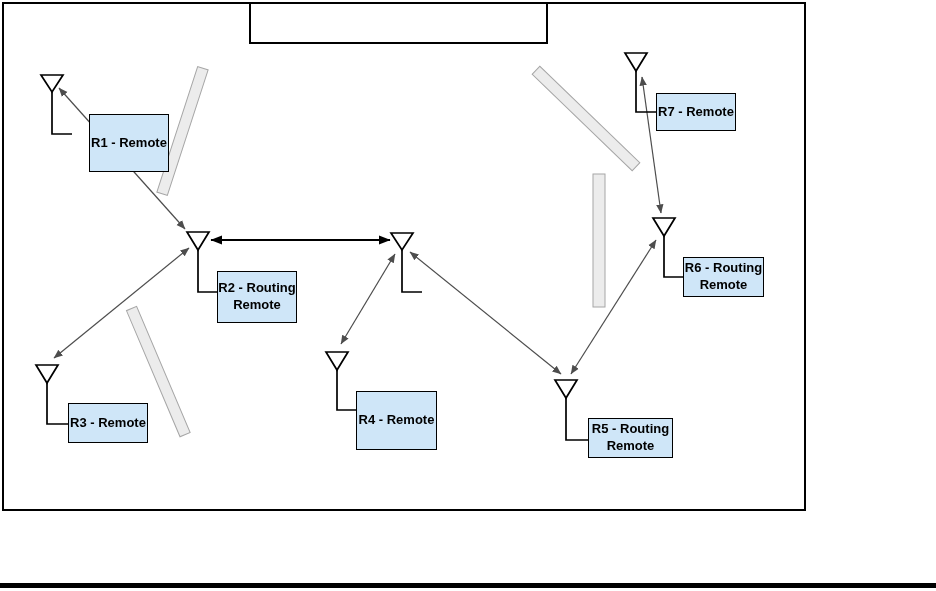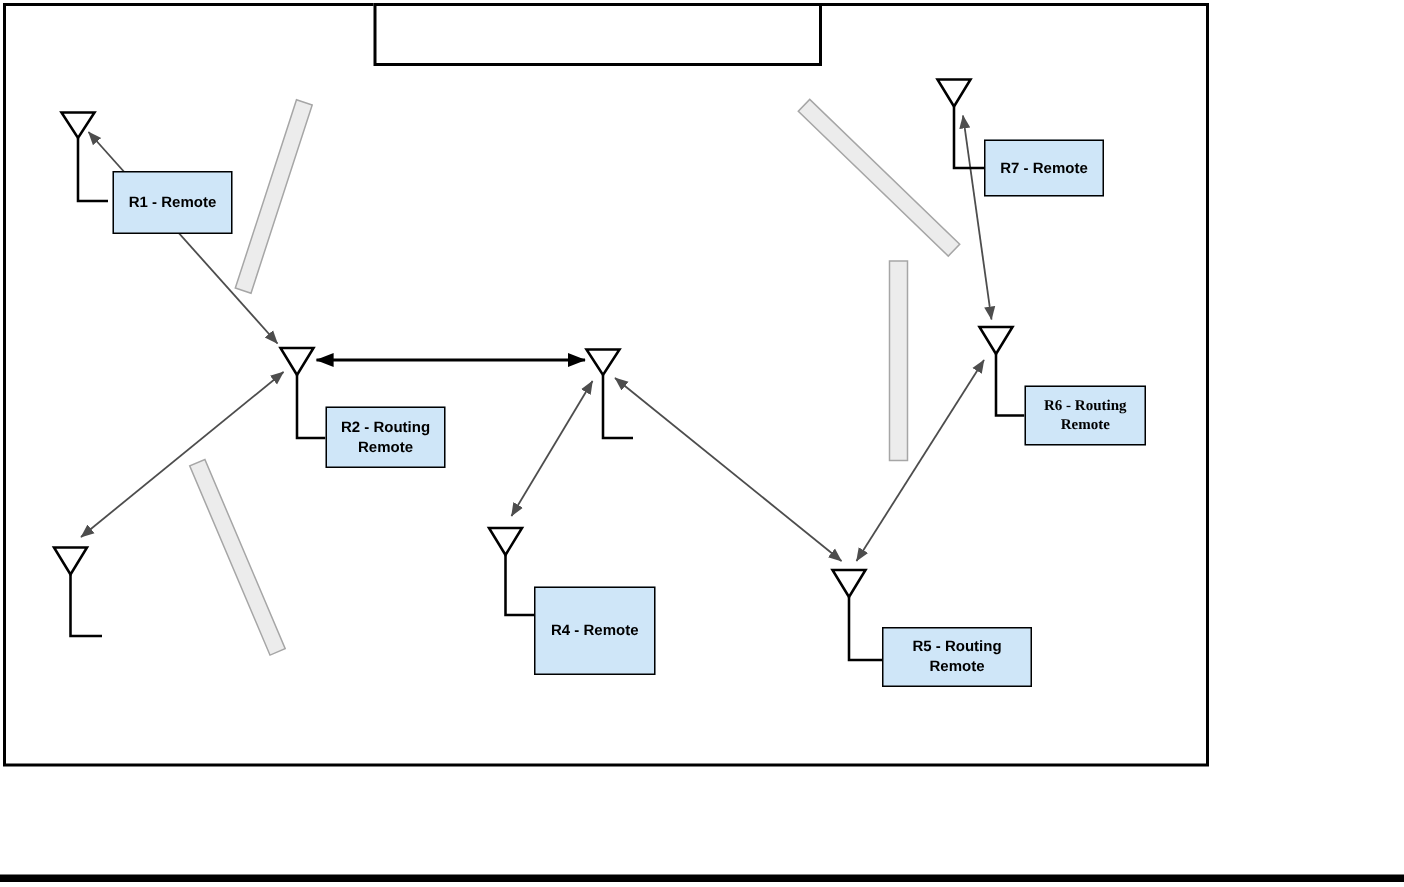--- a/index.html
+++ b/index.html
@@ -23,21 +23,21 @@
   .link-thick{stroke:var(--link-thick,#000);stroke-width:2;fill:none;}
   .ant-tri{fill:#fff;stroke:#000;stroke-width:1.7;stroke-linejoin:miter;}
   .ant-stem{fill:none;stroke:#000;stroke-width:1.7;}
   .mk-thin{fill:var(--link,#4d4d4d);}
   .mk-thick{fill:var(--link-thick,#000);}
   .node{
     position:absolute;box-sizing:border-box;
     background:var(--node-fill,#cfe6f8);
     border:1.8px solid var(--node-border,#000);
     display:flex;align-items:center;justify-content:center;
-    font-weight:bold;font-size:10px;line-height:1.3;color:#000;
+    font-weight:bold;font-size:13px;line-height:1.3;color:#000;
     text-align:center;white-space:pre-line;
   }
   .footer-rule{
     position:absolute;left:0;top:583px;width:936px;height:5px;background:#000;
   }
 </style>
 </head>
 <body>
 
 <div class="stage">
@@ -96,24 +96,25 @@
     <g>
       <path class="ant-stem" d="M664,236 L664,277 L683,277"></path>
       <polygon class="ant-tri" points="653,218 675,218 664,236"></polygon>
     </g>
     <g>
       <path class="ant-stem" d="M636,71 L636,112 L656,112"></path>
       <polygon class="ant-tri" points="625,53 647,53 636,71"></polygon>
     </g>
   </svg>
 
-  <div class="node" style="left:75px;top:114px;width:80px;height:42px;">R1 - Remote</div>
-  <div class="node" style="left:217px;top:271px;width:80px;height:41px;">R2 - Routing
+  <div class="node" style="left:89px;top:114px;width:80px;height:58px;">R1 - Remote</div>
+  <div class="node" style="left:217px;top:271px;width:80px;height:52px;">R2 - Routing
 Remote</div>
+  <div class="node" style="left:68px;top:403px;width:80px;height:40px;">R3 - Remote</div>
   <div class="node" style="left:356px;top:391px;width:81px;height:59px;">R4 - Remote</div>
-  <div class="node" style="left:588px;top:418px;width:100px;height:40px;">R5 - Routing
+  <div class="node" style="left:588px;top:418px;width:85px;height:40px;">R5 - Routing
 Remote</div>
-  <div class="node" style="left:683px;top:257px;width:81px;height:40px;font-family:Liberation Serif, serif;">R6 - Routing
+  <div class="node" style="left:683px;top:257px;width:81px;height:40px;">R6 - Routing
 Remote</div>
   <div class="node" style="left:656px;top:93px;width:80px;height:38px;">R7 - Remote</div>
 
   <div class="footer-rule"></div>
 </div>
 
 </body></html>

